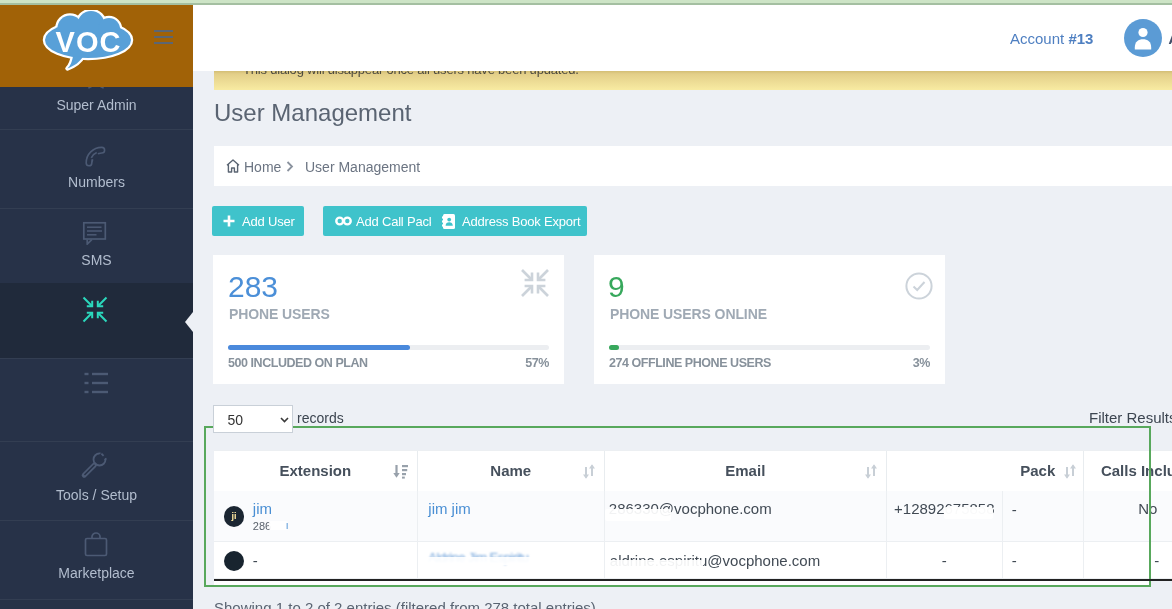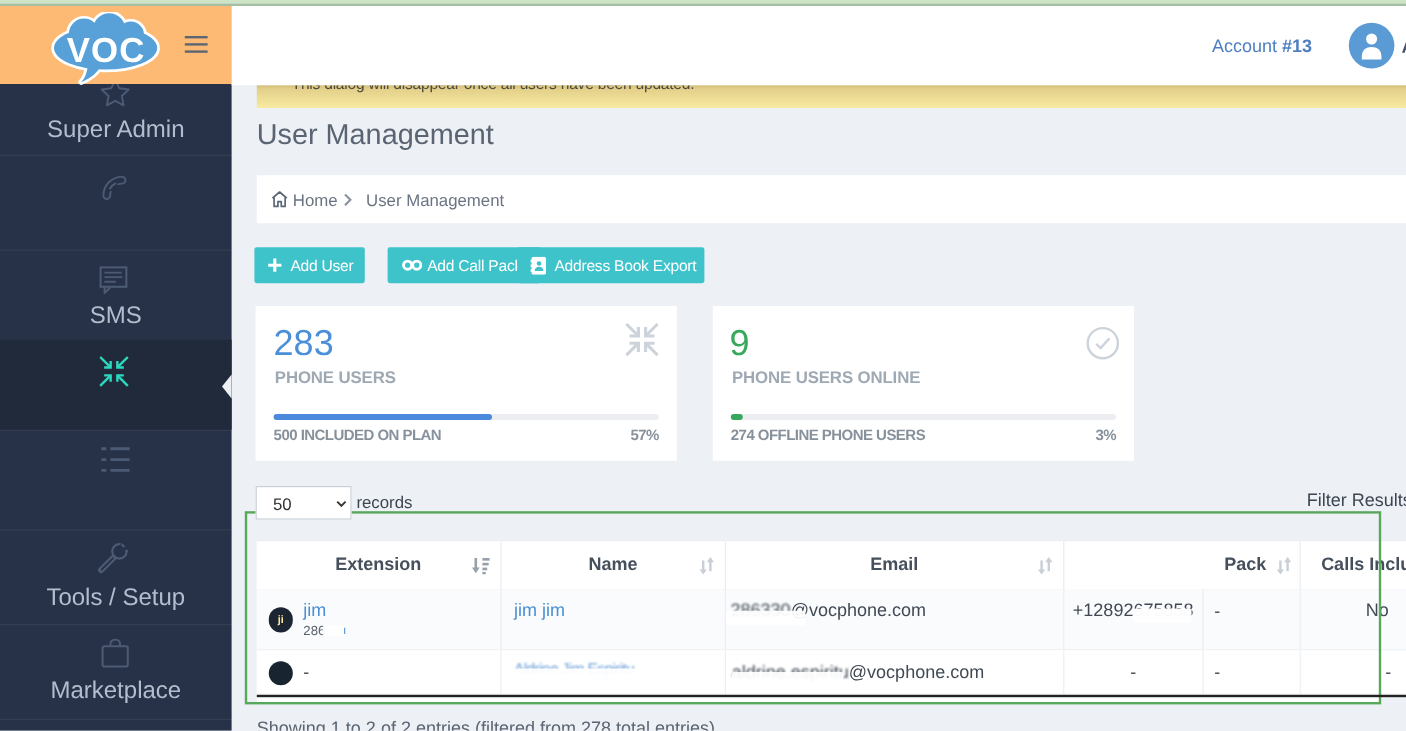--- a/index.html
+++ b/index.html
@@ -2,25 +2,25 @@
 <html><head>
 <meta charset="utf-8">
 <style>
   * { margin:0; padding:0; box-sizing:border-box; }
   html,body { width:1172px; height:609px; overflow:hidden; }
   body { font-family:"Liberation Sans", sans-serif; background:#edf0f5; position:relative; }
   .abs { position:absolute; }
   #strip1 { left:0; top:0; width:1172px; height:3px; background:#cde4c6; z-index:30; }
   #strip2 { left:0; top:3px; width:1172px; height:1.5px; background:#a4bfa1; z-index:30; }
   #topbar { left:193px; top:4px; width:979px; height:67px; background:#fff; z-index:20; }
-  #logobox { left:0; top:4px; width:193px; height:66px; background:#fdba74; z-index:21; }
+  #logobox { left:0; top:4px; width:193px; height:83px; background:#a16207; z-index:21; }
   #sidebar { left:0; top:70px; width:193px; height:539px; background:#273248; z-index:5; }
   .mitem { position:absolute; left:0; width:193px; }
   .mdiv { position:absolute; left:0; width:193px; height:1px; background:rgba(255,255,255,0.06); }
-  .mlabel { position:absolute; width:193px; text-align:center; font-size:20px; color:#b2bdce; }
+  .mlabel { position:absolute; width:193px; text-align:center; font-size:14px; color:#b2bdce; }
   .micon { position:absolute; }
   #uarrow { right:0; width:0; height:0; border-top:10px solid transparent; border-bottom:10px solid transparent; border-right:8px solid #edf0f5; z-index:6; }
   
   #acct { position:absolute; top:30px; left:1010px; font-size:15px; color:#4e7fc1; z-index:22; }
   #avatar { position:absolute; left:1124px; top:19px; width:38px; height:38px; border-radius:50%; background:#5b9bd5; z-index:22; }
   
   #alert { left:214px; top:70.5px; width:958px; height:19px; background:linear-gradient(#d3be75,#e3cf89 3px,#f8eba2 100%); overflow:hidden; z-index:6; }
   #alert span { position:absolute; left:29px; top:-8.5px; font-size:13px; letter-spacing:-0.2px; color:#4d4a3e; }
   #h1 { left:214px; top:99px; font-size:24px; font-weight:300; color:#5a6472; z-index:6; }
   #crumb { left:214px; top:145.5px; width:958px; height:40px; background:#fff; z-index:6; }
@@ -107,20 +107,21 @@
     <path d="M13 1.5 L16.4 8.6 L24.3 9.6 L18.5 15 L20 22.8 L13 19 L6 22.8 L7.5 15 L1.7 9.6 L9.6 8.6 Z" fill="none" stroke="#4c5a74" stroke-width="1.6" stroke-linejoin="round"></path>
   </svg>
   <div class="mlabel" style="top:27px">Super Admin</div>
 
   <svg class="micon" style="left:83px;top:72px" width="26" height="26" viewBox="0 0 26 26">
     <path d="M6 21 A 12.6 12.6 0 0 1 18.8 8.2" fill="none" stroke="#4c5a74" stroke-width="7.2" stroke-linecap="round"></path>
     <path d="M6 21 A 12.6 12.6 0 0 1 18.8 8.2" fill="none" stroke="#273248" stroke-width="4" stroke-linecap="round"></path>
     <path d="M10.8 17.6 A 7.6 7.6 0 0 1 15.3 13.1" fill="none" stroke="#273248" stroke-width="5.4"></path>
     <path d="M8.3 15.9 A 10.2 10.2 0 0 1 13.7 10.6" fill="none" stroke="#4c5a74" stroke-width="1.6"></path>
   </svg>
+  <div class="mlabel" style="top:104px">Numbers</div>
 
   <svg class="micon" style="left:82px;top:150.5px" width="25" height="25" viewBox="0 0 25 25">
     <rect x="1.8" y="1.8" width="21.5" height="16.2" fill="none" stroke="#4c5a74" stroke-width="1.7"></rect>
     <path d="M5.2 18.6 L5.2 23.2 L9.8 18.6" fill="none" stroke="#4c5a74" stroke-width="1.7" stroke-linejoin="round"></path>
     <line x1="5" y1="6.2" x2="19.5" y2="6.2" stroke="#4c5a74" stroke-width="1.5"></line>
     <line x1="5" y1="10" x2="20" y2="10" stroke="#4c5a74" stroke-width="1.5"></line>
     <line x1="5" y1="13.8" x2="14.5" y2="13.8" stroke="#4c5a74" stroke-width="1.5"></line>
   </svg>
   <div class="mlabel" style="top:182px">SMS</div>
 

